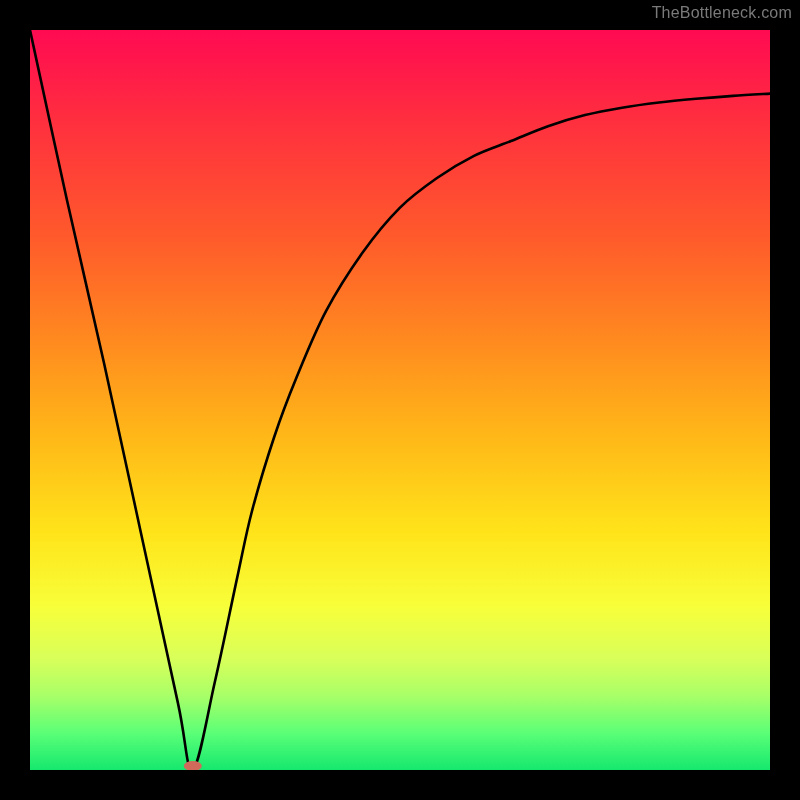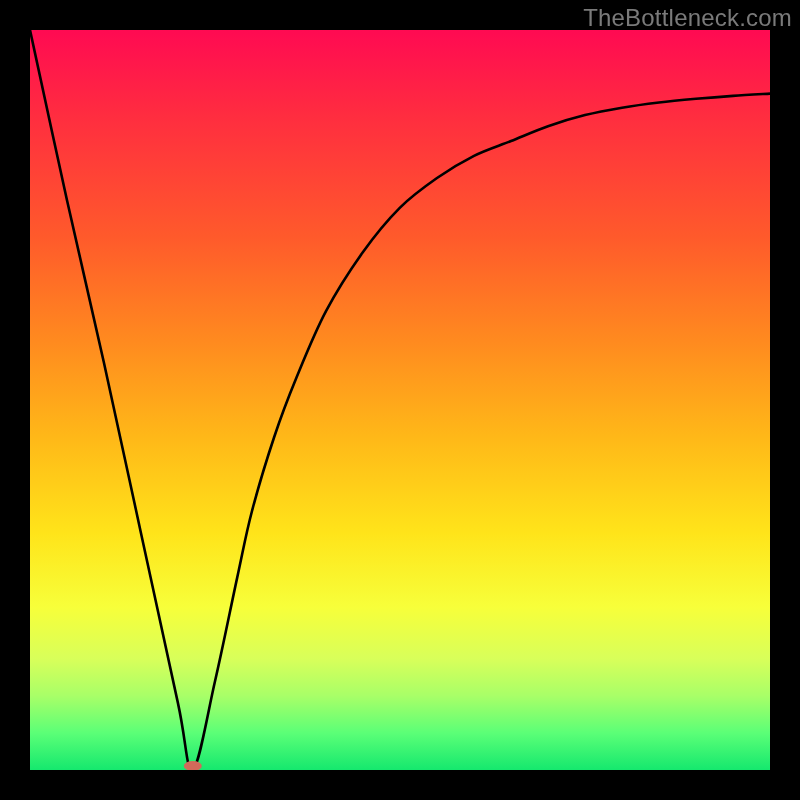--- a/index.html
+++ b/index.html
@@ -48,21 +48,21 @@
     position: absolute;
     inset: 0;
     width: 100%;
     height: 100%;
   }
   .watermark {
     position: absolute;
     top: 4px;
     right: 8px;
     color: #7a7a7a;
-    font-size: 24px;
+    font-size: 16px;
     letter-spacing: 0.2px;
     user-select: none;
   }
 </style>
 </head>
 <body>
 
 <div class="frame">
 
   <div class="watermark">TheBottleneck.com</div>

